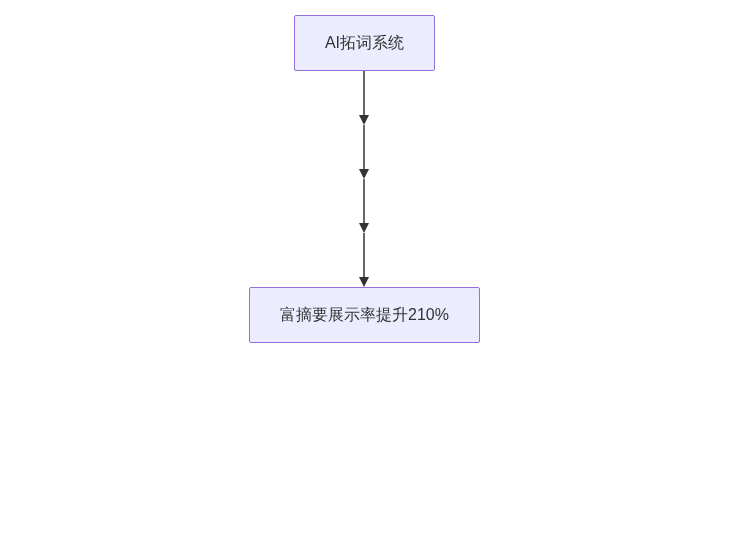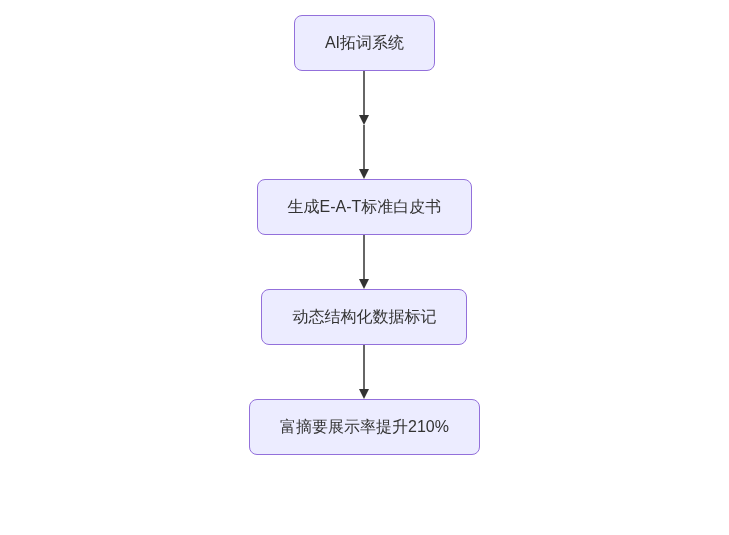--- a/index.html
+++ b/index.html
@@ -30,21 +30,21 @@
   }
   .flow {
     padding-top: 15px;
     display: flex;
     flex-direction: column;
     align-items: center;
   }
   .node {
     background: var(--node-fill);
     border: 1px solid var(--node-border);
-    border-radius: 8px;
+    border-radius: 2px;
     color: var(--text);
     font-size: 16px;
     line-height: 1;
     padding: 19px 30px;
     white-space: nowrap;
     text-align: center;
   }
   .arrow {
     display: block;
     flex: 0 0 auto;
@@ -57,25 +57,23 @@
   <div id="flow" class="flow">
       <div class="node">AI拓词系统</div>
       <svg width="16" height="54" viewBox="0 0 16 54" class="arrow">
         <line x1="8" y1="0" x2="8" y2="45" stroke="#333333" stroke-width="1.5"></line>
         <polygon points="3,44 13,44 8,54" fill="#333333"></polygon>
       </svg>
       <svg width="16" height="54" viewBox="0 0 16 54" class="arrow">
         <line x1="8" y1="0" x2="8" y2="45" stroke="#333333" stroke-width="1.5"></line>
         <polygon points="3,44 13,44 8,54" fill="#333333"></polygon>
       </svg>
-      <div class="node">生成E-A-T标准白皮书</div>
       <svg width="16" height="54" viewBox="0 0 16 54" class="arrow">
         <line x1="8" y1="0" x2="8" y2="45" stroke="#333333" stroke-width="1.5"></line>
         <polygon points="3,44 13,44 8,54" fill="#333333"></polygon>
       </svg>
-      <div class="node">动态结构化数据标记</div>
       <svg width="16" height="54" viewBox="0 0 16 54" class="arrow">
         <line x1="8" y1="0" x2="8" y2="45" stroke="#333333" stroke-width="1.5"></line>
         <polygon points="3,44 13,44 8,54" fill="#333333"></polygon>
       </svg>
       <div class="node">富摘要展示率提升210%</div>
     </div>
 </div>
 
 </body></html>

